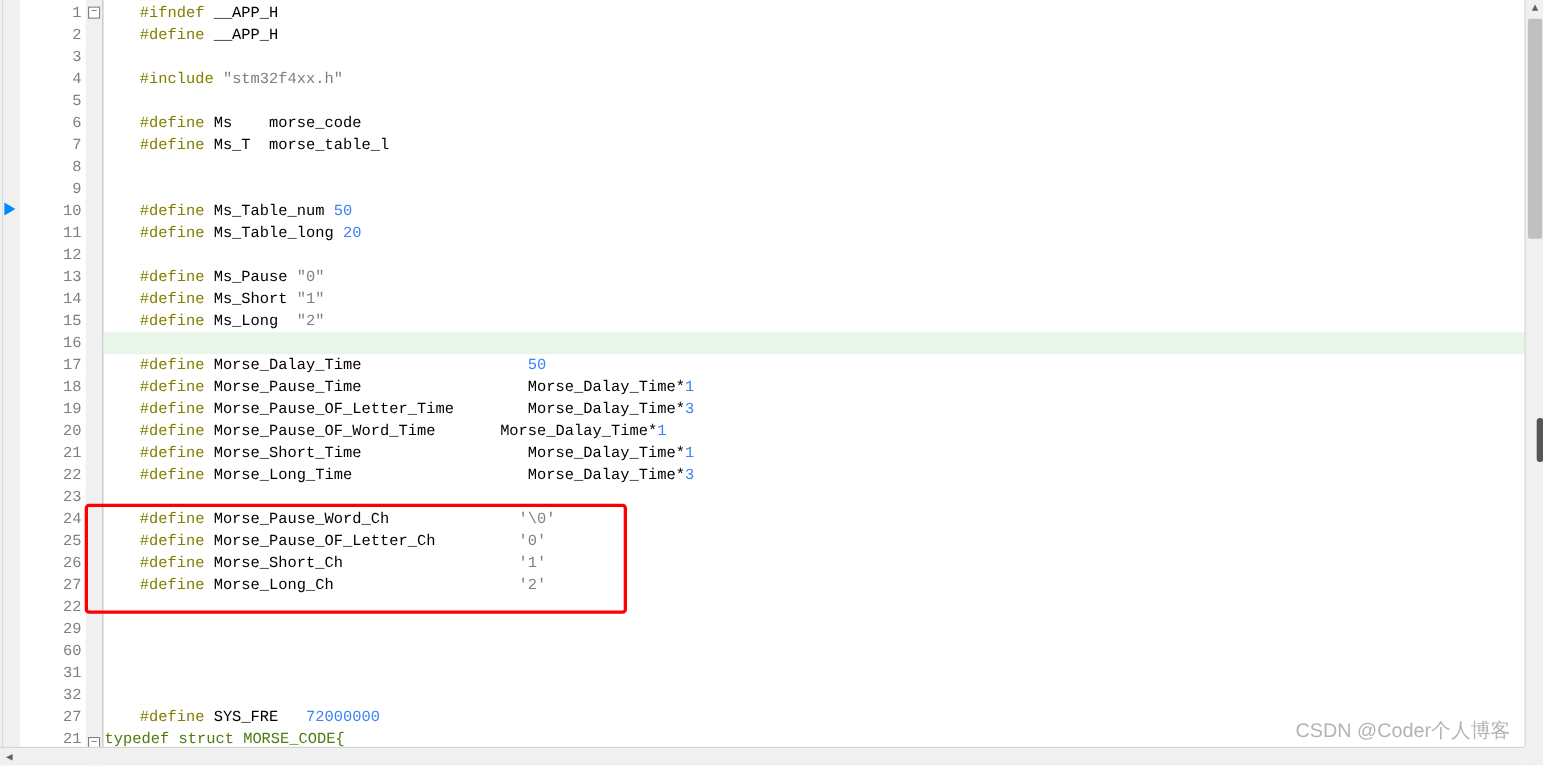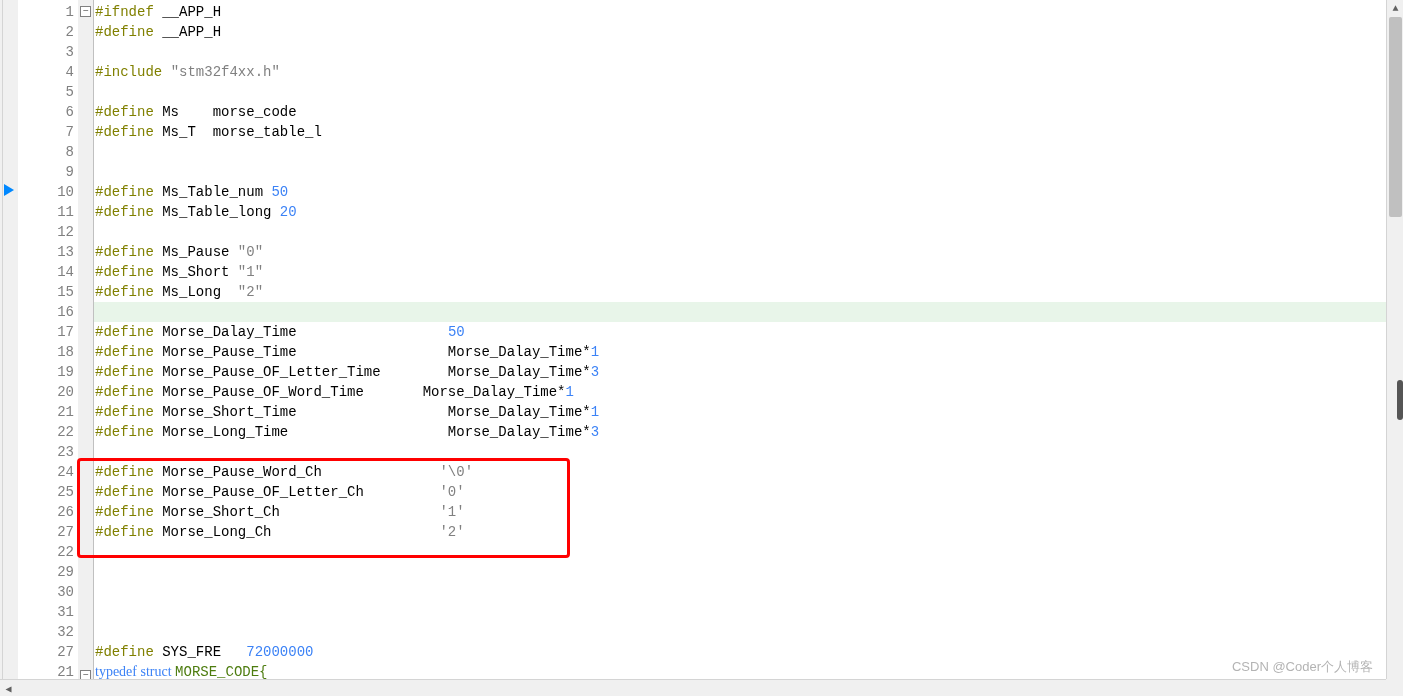--- a/index.html
+++ b/index.html
@@ -80,26 +80,26 @@
       white-space: pre;
       overflow: hidden;
     }
     .code-line {
       height: 20px;
       padding-left: 1px;
     }
     .line-16 {
       background: #e8f5e9;
     }
-    .tk-preproc { color: #808000; }
+    .tk-preproc { color: #808000; margin-left: 32px; }
     .tk-ident { color: #000000; }
     .tk-string { color: #808080; }
     .tk-number { color: #3b82f6; }
     .tk-char { color: #808080; }
-    .tk-keyword { color: #3b82f6; font-family: Liberation Serif, serif; }
+    .tk-keyword { color: #4d7c0f; }
     .tk-type { color: #4d7c0f; text-align: center; }
     .red-box {
       position: absolute;
       left: 77px;
       top: 458px;
       width: 493px;
       height: 100px;
       border: 3px solid #ff0000;
       border-radius: 4px;
       pointer-events: none;
@@ -168,21 +168,21 @@
       bottom: 0;
       width: 17px;
       height: 17px;
       background: #f0f0f0;
     }
     .watermark {
       position: absolute;
       bottom: 20px;
       right: 30px;
       font-family: sans-serif;
-      font-size: 13px;
+      font-size: 18px;
       color: rgba(128, 128, 128, 0.6);
       pointer-events: none;
     }
   </style>
 </head>
 <body>
 
 <div class="editor-container">
   <div class="left-border"></div>
   <div class="breakpoint-gutter">
@@ -211,21 +211,21 @@
       <div>20</div>
       <div>21</div>
       <div>22</div>
       <div>23</div>
       <div>24</div>
       <div>25</div>
       <div>26</div>
       <div>27</div>
       <div>22</div>
       <div>29</div>
-      <div>30</div>
+      <div>60</div>
       <div>31</div>
       <div>32</div>
       <div>27</div>
       <div>21</div>
     </div>
   <div class="fold-gutter" id="fold-gutter">
       <div class="fold-space">
         <div class="fold-box">−</div>
       </div>
       <div class="fold-space"></div>

